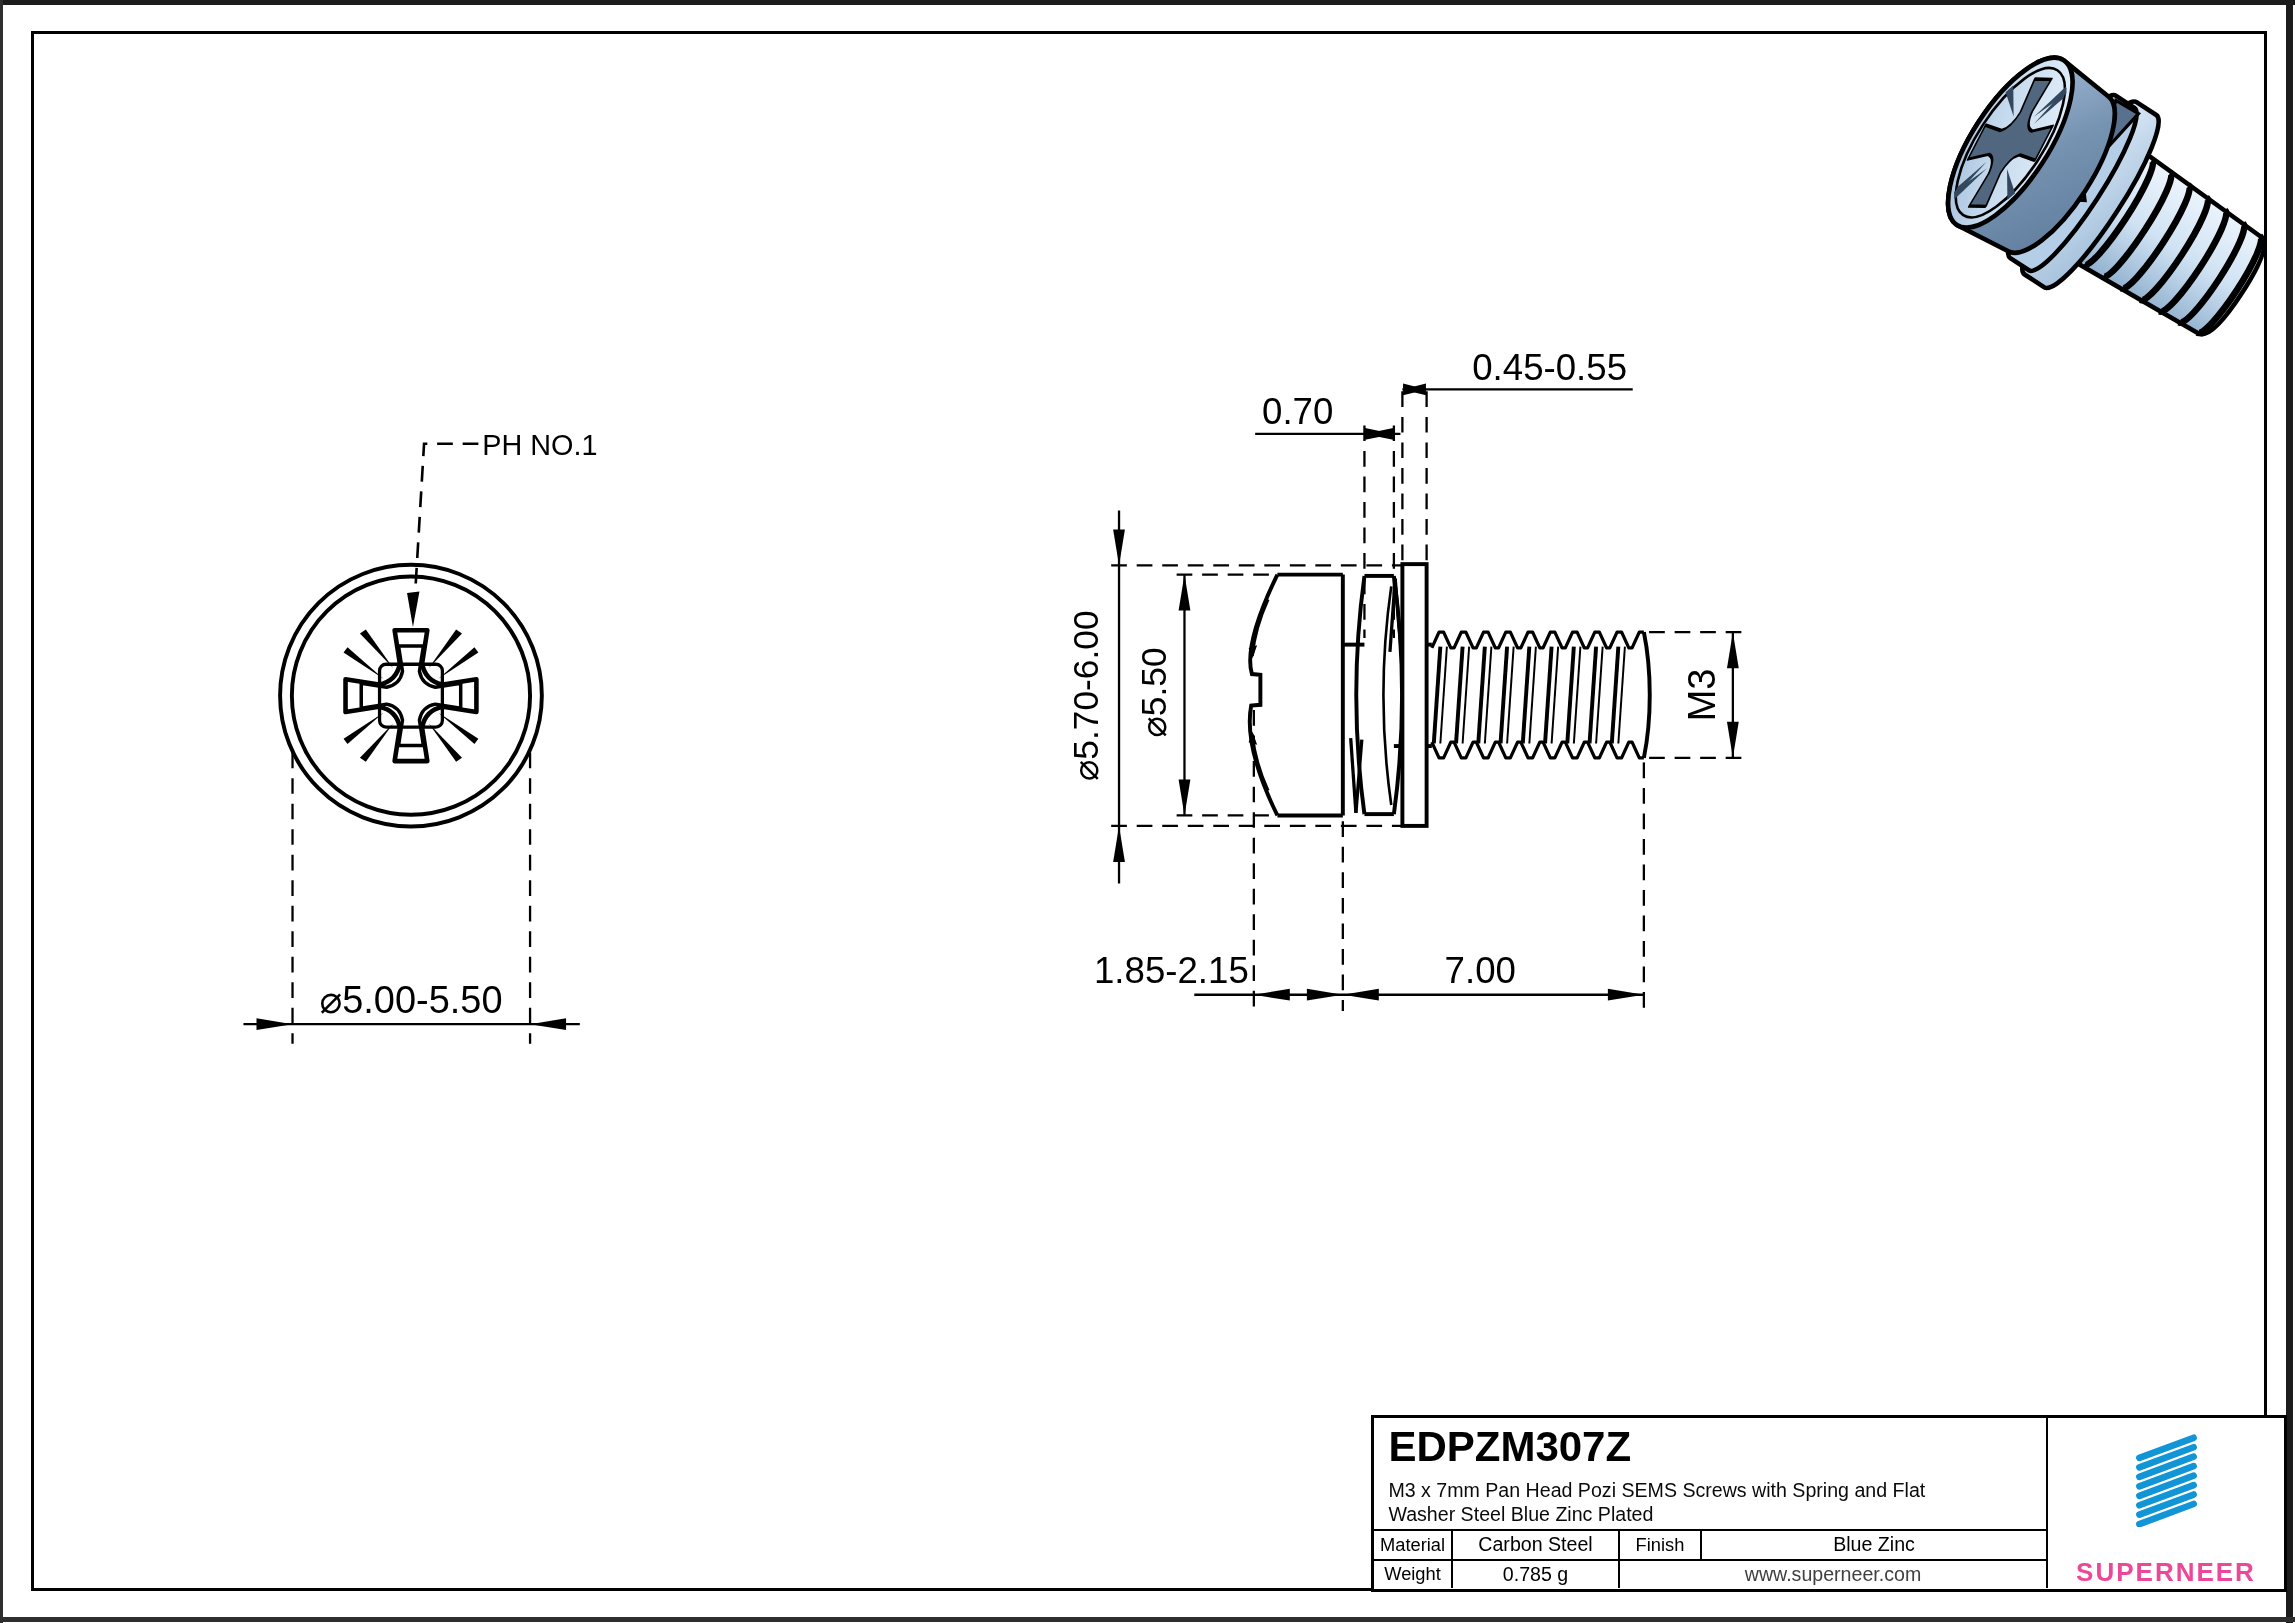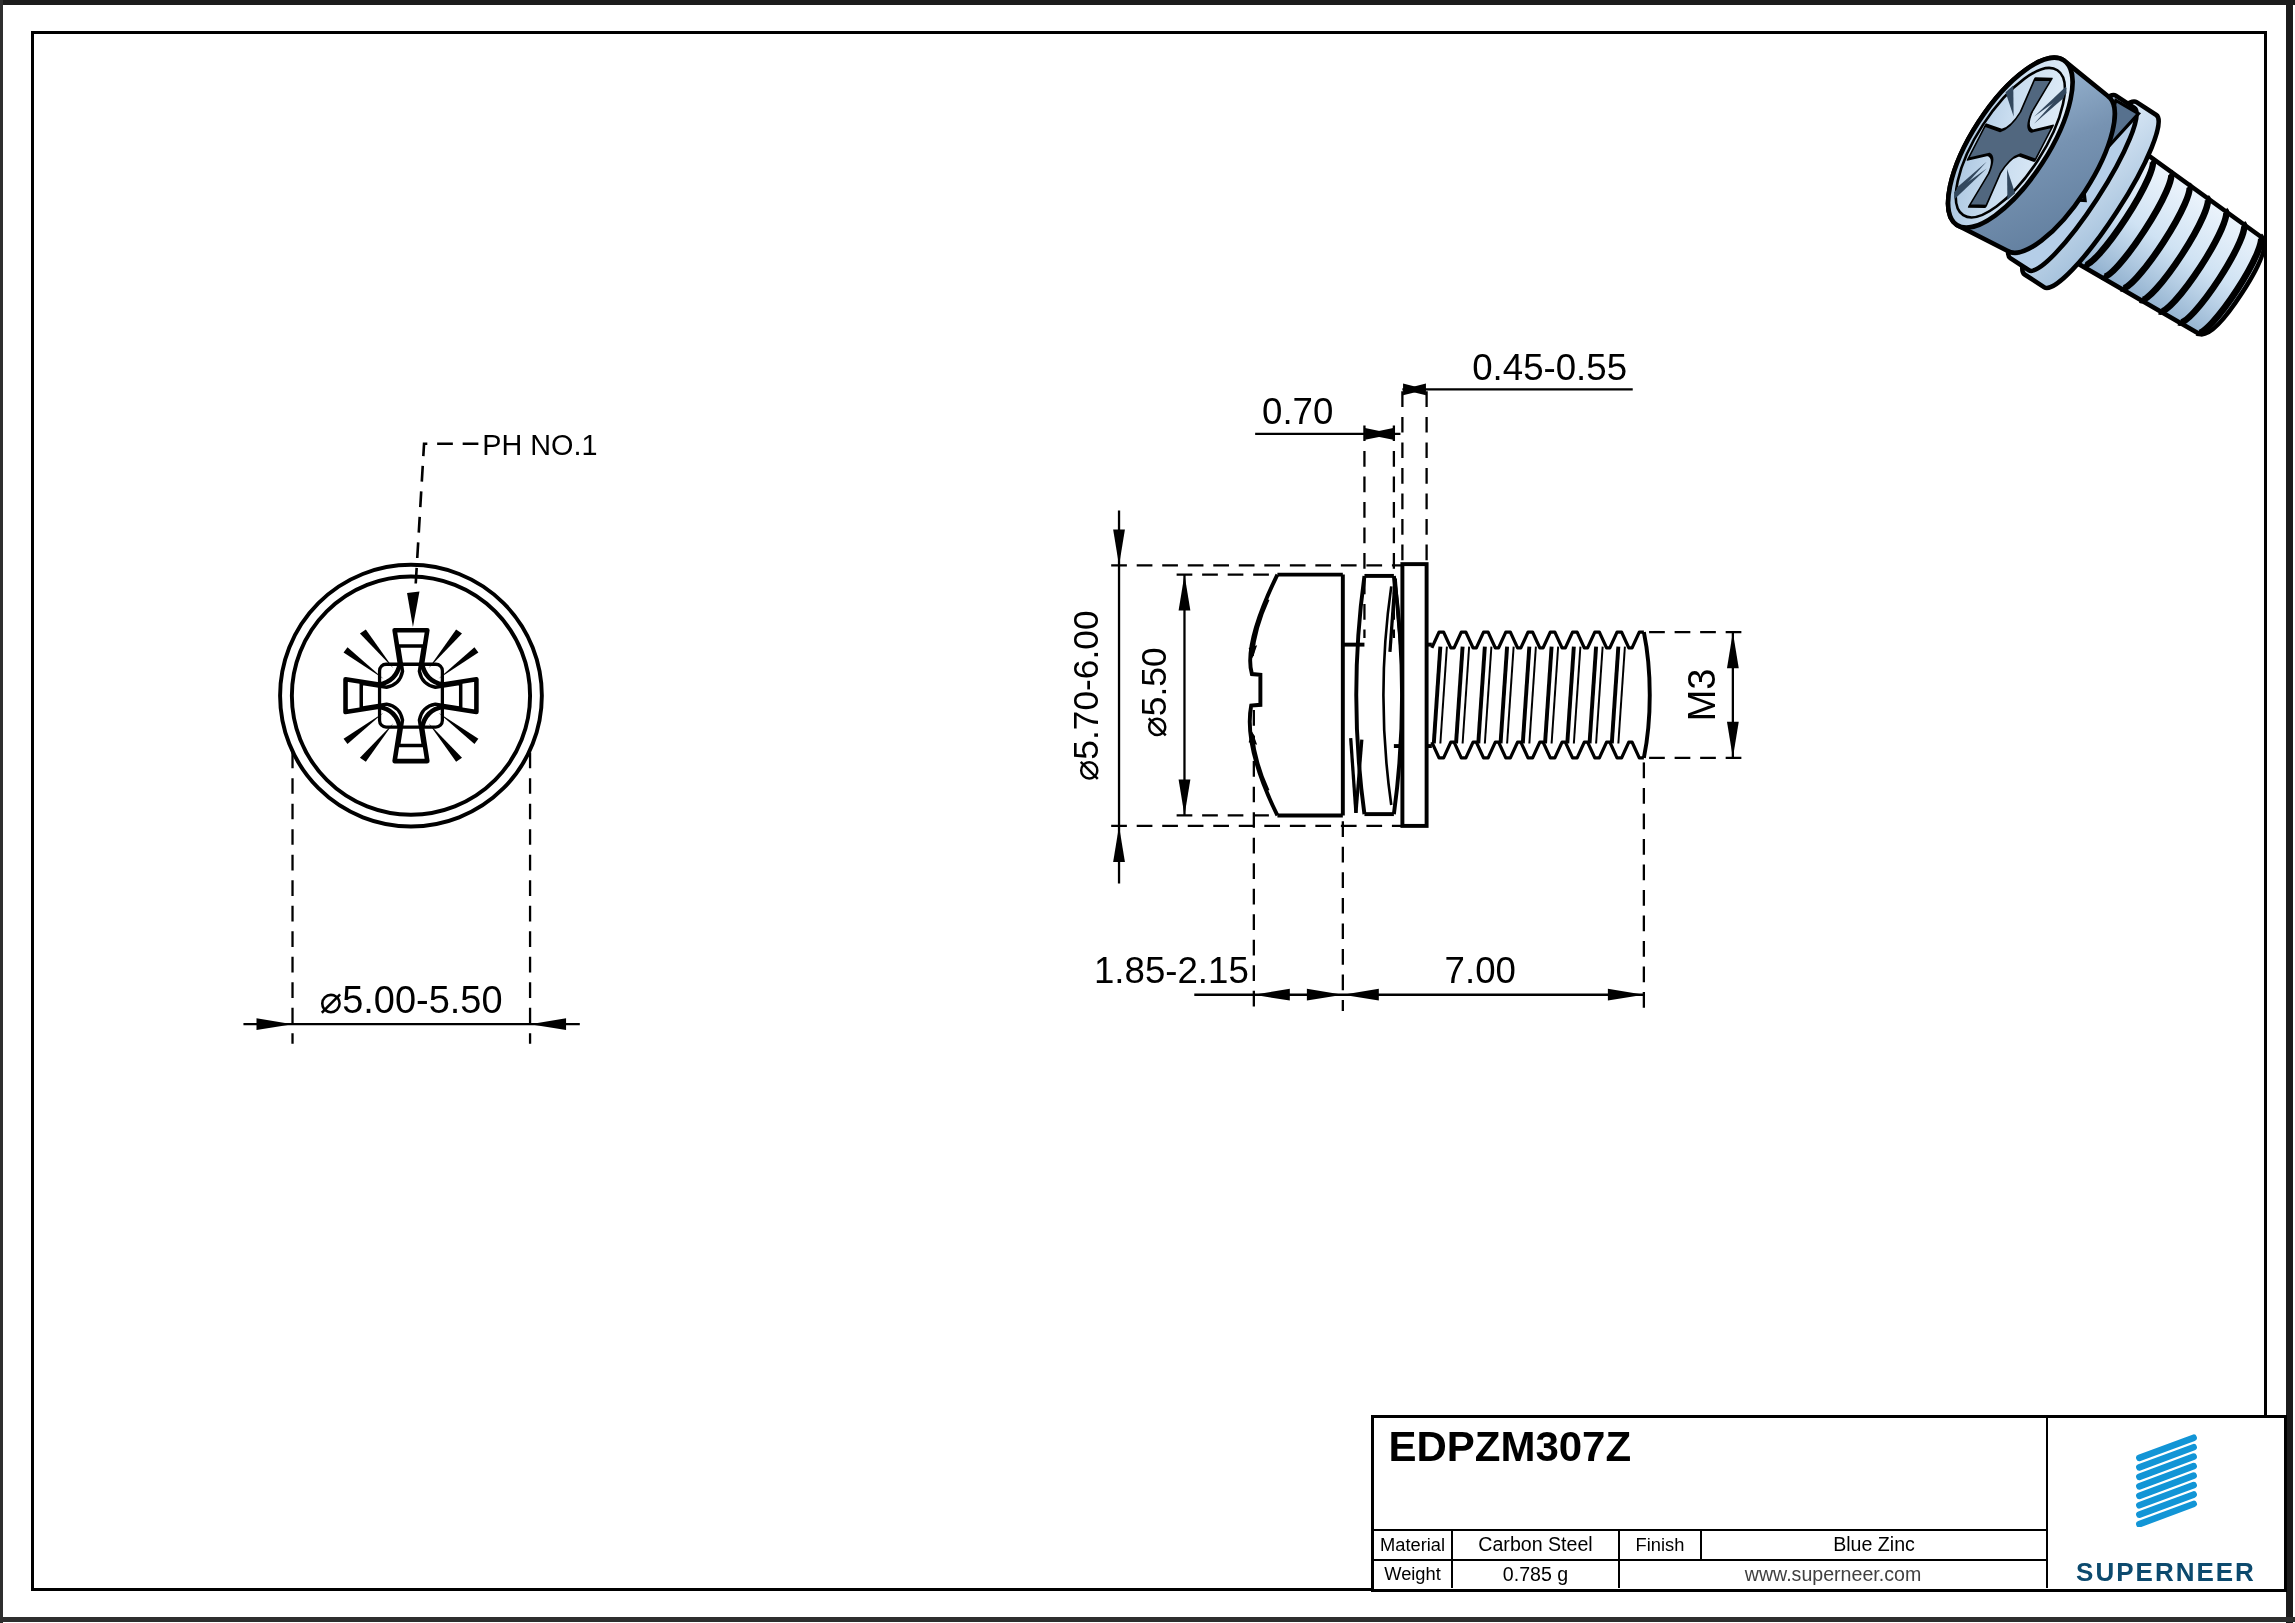--- a/index.html
+++ b/index.html
@@ -18,21 +18,21 @@
   .tblock{
     position:absolute;left:1351px;top:1415px;width:916px;height:177px;
     border:3.3px solid #000;box-sizing:border-box;background:#fff;
     display:grid;grid-template-columns:79px 167px 82px 346px 1fr;grid-template-rows:111px 29.5px 29.5px;margin-left:20px;
   }
   .tblock .cell{box-sizing:border-box;display:flex;align-items:center;justify-content:center;overflow:hidden;}
   .tb-head{grid-column:1/5;grid-row:1;border-right:2.6px solid #000;flex-direction:column;align-items:flex-start !important;justify-content:flex-start !important;padding:6.5px 0 0 14.4px;}
   .part-number{font-size:42px;font-weight:700;letter-spacing:0px;line-height:43px;}
   .desc{font-size:19.6px;line-height:24px;margin-top:10.5px;color:#0a0a0a;}
   .tb-logo{grid-column:5;grid-row:1/4;display:flex;flex-direction:column;align-items:center;justify-content:flex-start;padding-top:15.7px;}
-  .brand-text{font-size:26px;font-weight:700;letter-spacing:2px;color:#0c4a6e;margin-top:30px;}
+  .brand-text{font-size:26px;font-weight:700;letter-spacing:2px;color:#ec4899;margin-top:30px;}
   .r2{border-top:2.6px solid #000;}
   .r3{border-top:2.6px solid #000;}
   .cr{border-right:2.6px solid #000;}
   .lbl{font-size:18.3px;}
   .val{font-size:19.6px;}
   .website{font-size:19.6px;color:#404040;}
   .stroke{stroke:#000;fill:none;}
 </style>
 </head>
 <body>
@@ -255,20 +255,24 @@
           <polygon points="-34,-46 -88,-100 -102,-88"></polygon>
         </g>
       </g>
     </g>
   </svg>
 
 
   <div class="tblock">
     <div class="cell tb-head">
       <div class="part-number">EDPZM307Z</div>
+      <div class="desc">
+        <div>M3 x 7mm Pan Head Pozi SEMS Screws with Spring and Flat</div>
+        <div>Washer Steel Blue Zinc Plated</div>
+      </div>
     </div>
     <div class="cell tb-logo">
       <svg width="65" height="97" viewBox="0 0 100 148">
         <g stroke="#1295d6" stroke-width="10.5" stroke-linecap="round">
           <line x1="7" y1="38" x2="93" y2="6"></line>
           <line x1="7" y1="53" x2="93" y2="21"></line>
           <line x1="7" y1="68" x2="93" y2="36"></line>
           <line x1="7" y1="83" x2="93" y2="51"></line>
           <line x1="7" y1="98" x2="93" y2="66"></line>
           <line x1="7" y1="113" x2="93" y2="81"></line>

